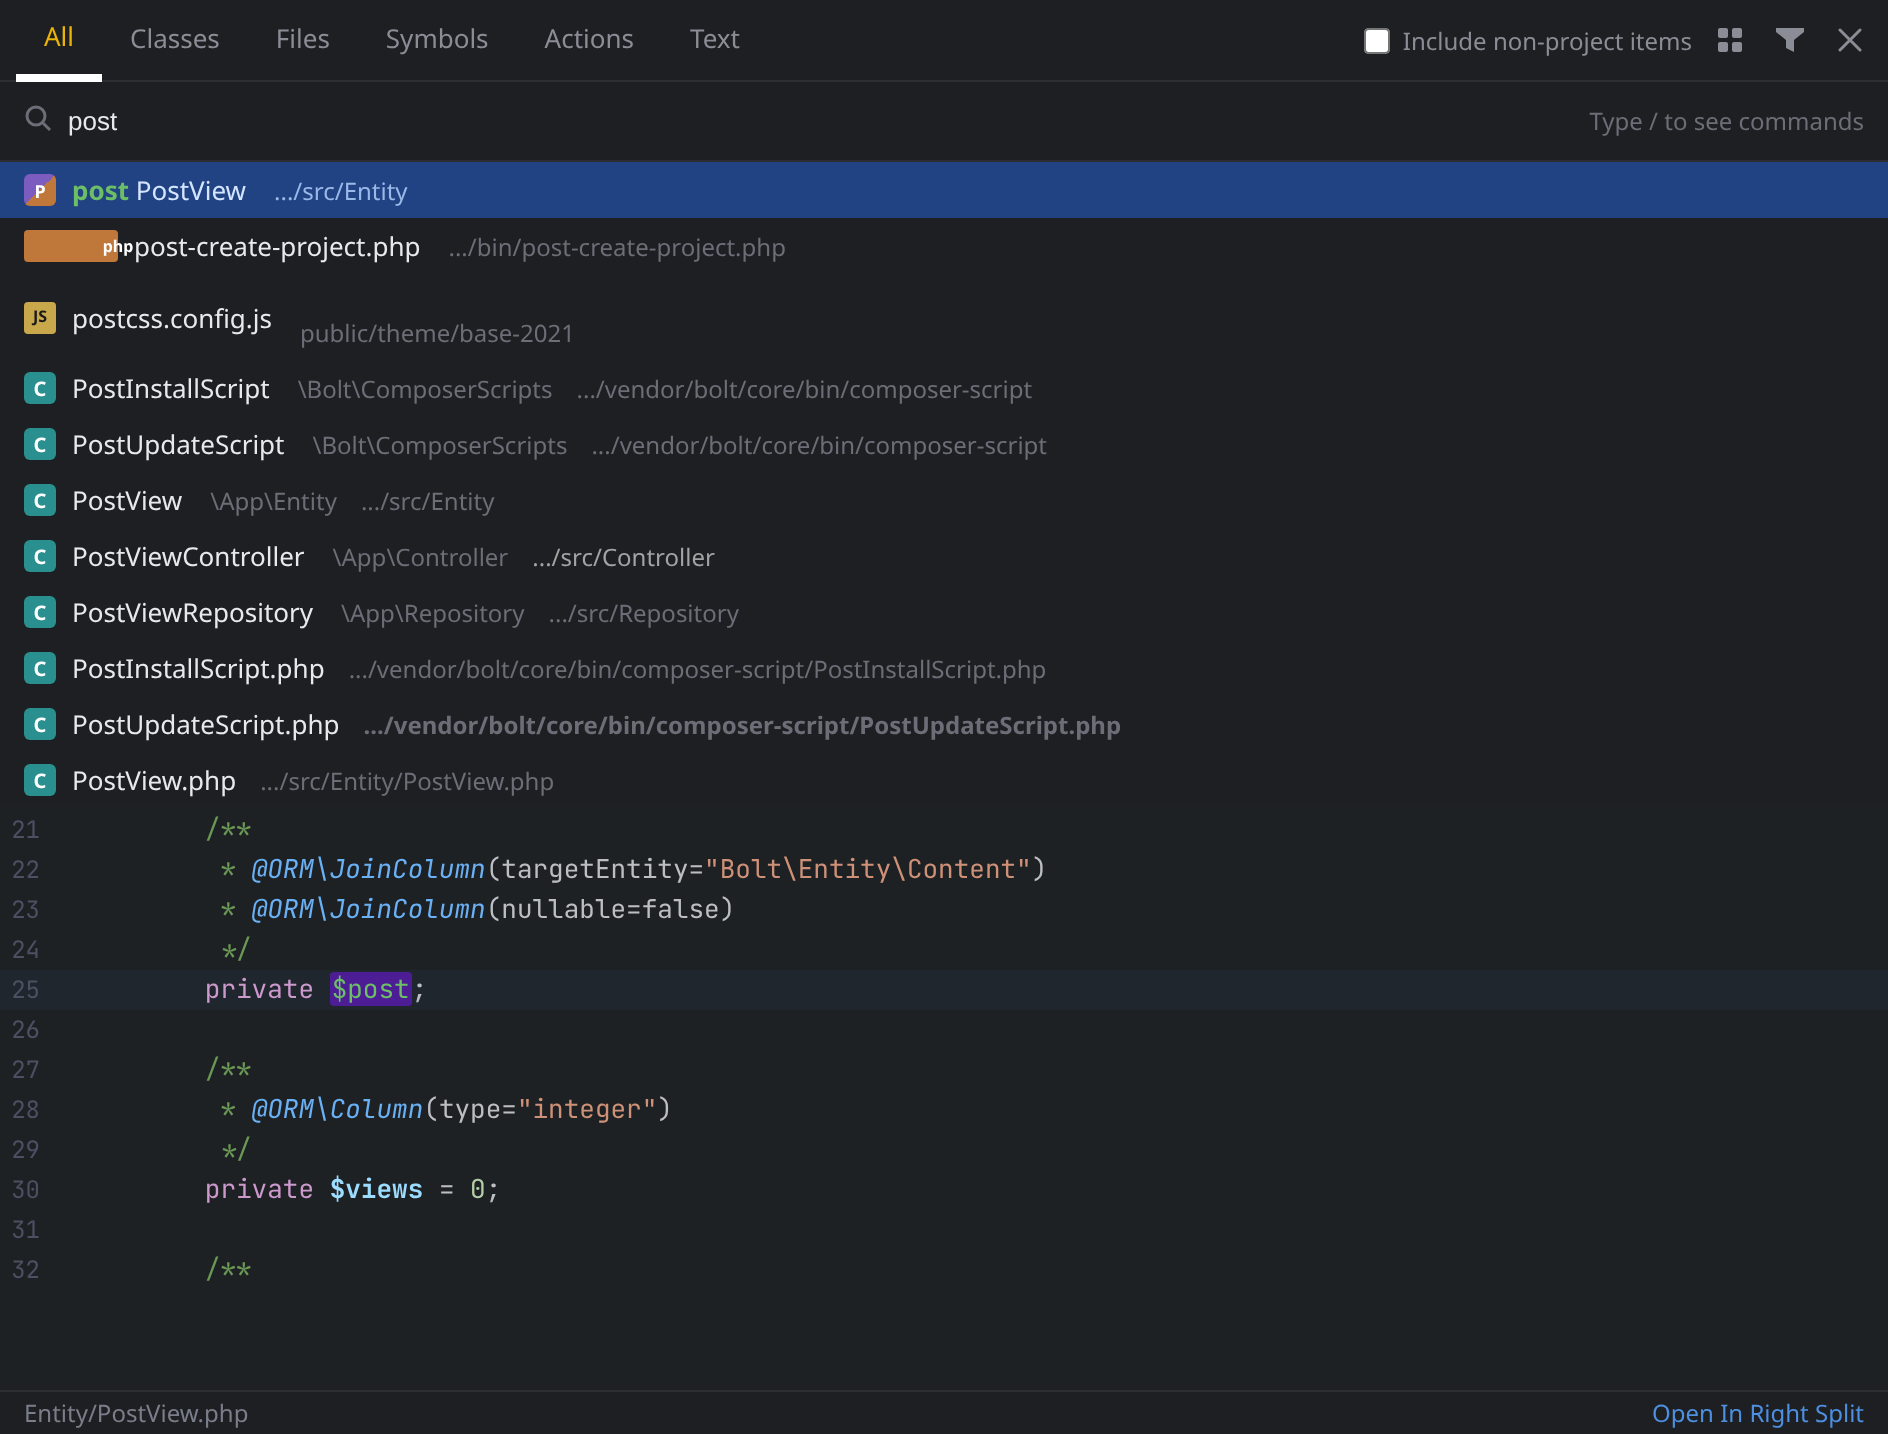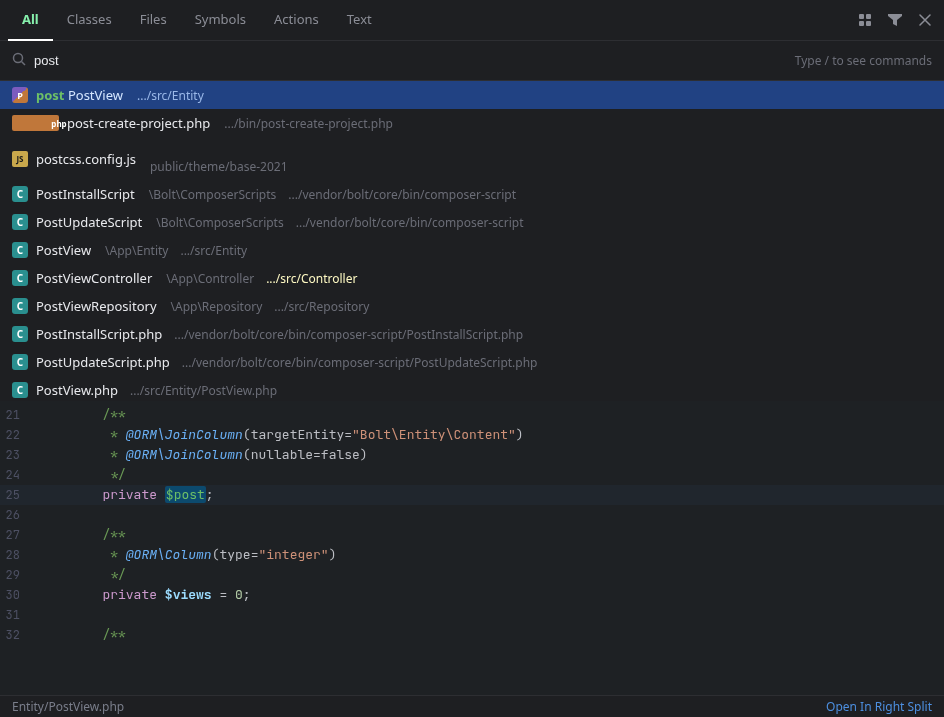--- a/index.html
+++ b/index.html
@@ -31,23 +31,22 @@
       padding: 0 14px;
       height: 41px;
       display: flex;
       align-items: center;
       font-size: 13px;
       color: #8b8d96;
       cursor: pointer;
       border-bottom: 2px solid transparent;
     }
     .nav-tab.active {
-      color: #86efac;
-      border-bottom: 2px solid #ffffff;
-      font-weight: bold;
+      color: #eab308;
+      border-bottom: 4px solid #ffffff;
     }
 
     .nav-right {
       display: flex;
       align-items: center;
       gap: 8px;
     }
     .include-checkbox {
       display: flex;
       align-items: center;
@@ -212,21 +211,21 @@
     }
 
     .code-container {
       flex: 1;
       position: relative;
       overflow: hidden;
     }
 
     .line-25 { background: rgba(77, 143, 224, 0.05); }
     .post-highlight {
-      background: #0c4a6e;
+      background: #4c1d95;
       color: #6dbf67;
       border-radius: 2px;
       padding: 0 1px;
     }
   </style>
 </head>
 <body>
 
 <div class="main-container">
 
@@ -245,20 +244,24 @@
         <span>Symbols</span>
       </div>
       <div class="nav-tab">
         <span>Actions</span>
       </div>
       <div class="nav-tab">
         <span>Text</span>
       </div>
     </div>
     <div class="nav-right">
+      <label class="include-checkbox">
+        <input type="checkbox" style="">
+        <span>Include non-project items</span>
+      </label>
       <div class="nav-icon-btn">
         <svg width="14" height="14" viewBox="0 0 14 14" fill="currentColor">
           <rect x="1" y="1" width="5" height="5" rx="1"></rect>
           <rect x="8" y="1" width="5" height="5" rx="1"></rect>
           <rect x="1" y="8" width="5" height="5" rx="1"></rect>
           <rect x="8" y="8" width="5" height="5" rx="1"></rect>
         </svg>
       </div>
       <div class="nav-icon-btn">
         <svg width="14" height="12" viewBox="0 0 14 12" fill="currentColor">
@@ -317,37 +320,37 @@
       <div class="result-item">
         <div class="result-icon" style="background: rgb(42, 143, 143); color: rgb(255, 255, 255); font-size: 10px; font-weight: bold; display: flex; align-items: center; justify-content: center; border-radius: 3px;">C</div>
         <span style="font-size: 13px; color: rgb(232, 233, 237);">PostView</span>
         <span style="color: rgb(107, 109, 119); font-size: 12px; margin-left: 6px;">\App\Entity</span>
         <span style="color: rgb(107, 109, 119); font-size: 12px; margin-left: 4px;">.../src/Entity</span>
       </div>
       <div class="result-item">
         <div class="result-icon" style="background: rgb(42, 143, 143); color: rgb(255, 255, 255); font-size: 10px; font-weight: bold; display: flex; align-items: center; justify-content: center; border-radius: 3px;">C</div>
         <span style="font-size: 13px; color: rgb(232, 233, 237);">PostViewController</span>
         <span style="color: rgb(107, 109, 119); font-size: 12px; margin-left: 6px;">\App\Controller</span>
-        <span style="color: #fef9c3; font-size: 12px; margin-left: 4px;">.../src/Controller</span>
+        <span style="color: #a3a3a3; font-size: 12px; margin-left: 4px;">.../src/Controller</span>
       </div>
       <div class="result-item">
         <div class="result-icon" style="background: rgb(42, 143, 143); color: rgb(255, 255, 255); font-size: 10px; font-weight: bold; display: flex; align-items: center; justify-content: center; border-radius: 3px;">C</div>
         <span style="font-size: 13px; color: rgb(232, 233, 237);">PostViewRepository</span>
         <span style="color: rgb(107, 109, 119); font-size: 12px; margin-left: 6px;">\App\Repository</span>
         <span style="color: rgb(107, 109, 119); font-size: 12px; margin-left: 4px;">.../src/Repository</span>
       </div>
       <div class="result-item">
         <div class="result-icon" style="background: rgb(42, 143, 143); color: rgb(255, 255, 255); font-size: 10px; font-weight: bold; display: flex; align-items: center; justify-content: center; border-radius: 3px;">C</div>
         <span style="font-size: 13px; color: rgb(232, 233, 237);">PostInstallScript.php</span>
         <span style="color: rgb(107, 109, 119); font-size: 12px; margin-left: 4px;">.../vendor/bolt/core/bin/composer-script/PostInstallScript.php</span>
       </div>
       <div class="result-item">
         <div class="result-icon" style="background: rgb(42, 143, 143); color: rgb(255, 255, 255); font-size: 10px; font-weight: bold; display: flex; align-items: center; justify-content: center; border-radius: 3px;">C</div>
         <span style="font-size: 13px; color: rgb(232, 233, 237);">PostUpdateScript.php</span>
-        <span style="color: rgb(107, 109, 119); font-size: 12px; margin-left: 4px;">.../vendor/bolt/core/bin/composer-script/PostUpdateScript.php</span>
+        <span style="color: rgb(107, 109, 119); font-size: 12px; margin-left: 4px; font-weight: bold;">.../vendor/bolt/core/bin/composer-script/PostUpdateScript.php</span>
       </div>
       <div class="result-item">
         <div class="result-icon" style="background: rgb(42, 143, 143); color: rgb(255, 255, 255); font-size: 10px; font-weight: bold; display: flex; align-items: center; justify-content: center; border-radius: 3px;">C</div>
         <span style="font-size: 13px; color: rgb(232, 233, 237);">PostView.php</span>
         <span style="color: rgb(107, 109, 119); font-size: 12px; margin-left: 4px;">.../src/Entity/PostView.php</span>
       </div>
       <div class="result-item">
         <div class="result-icon" style="background: rgb(42, 143, 143); color: rgb(255, 255, 255); font-size: 10px; font-weight: bold; display: flex; align-items: center; justify-content: center; border-radius: 3px;">C</div>
         <span style="font-size: 13px; color: rgb(232, 233, 237);">PostViewController.php</span>
         <span style="color: rgb(107, 109, 119); font-size: 12px; margin-left: 4px;">.../src/Controller/PostViewController.php</span>

